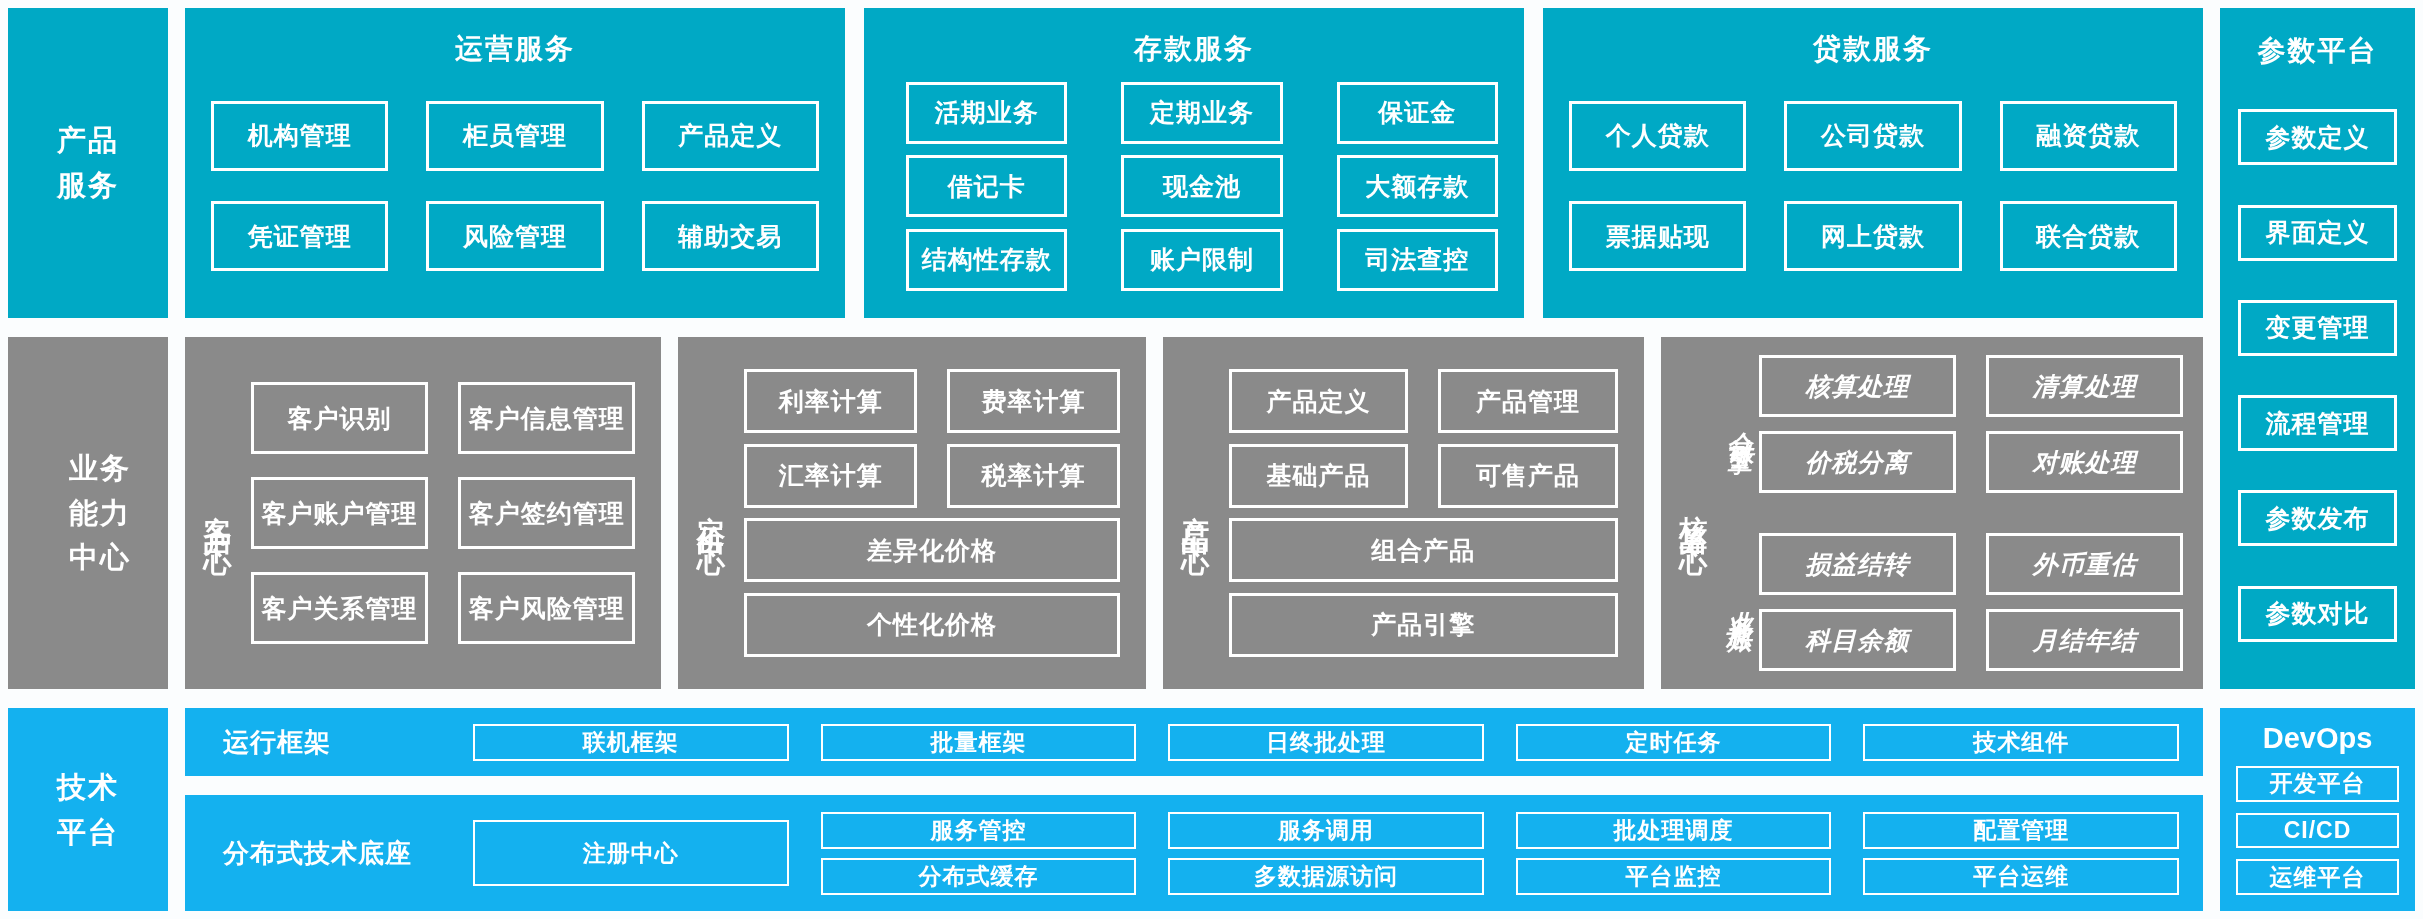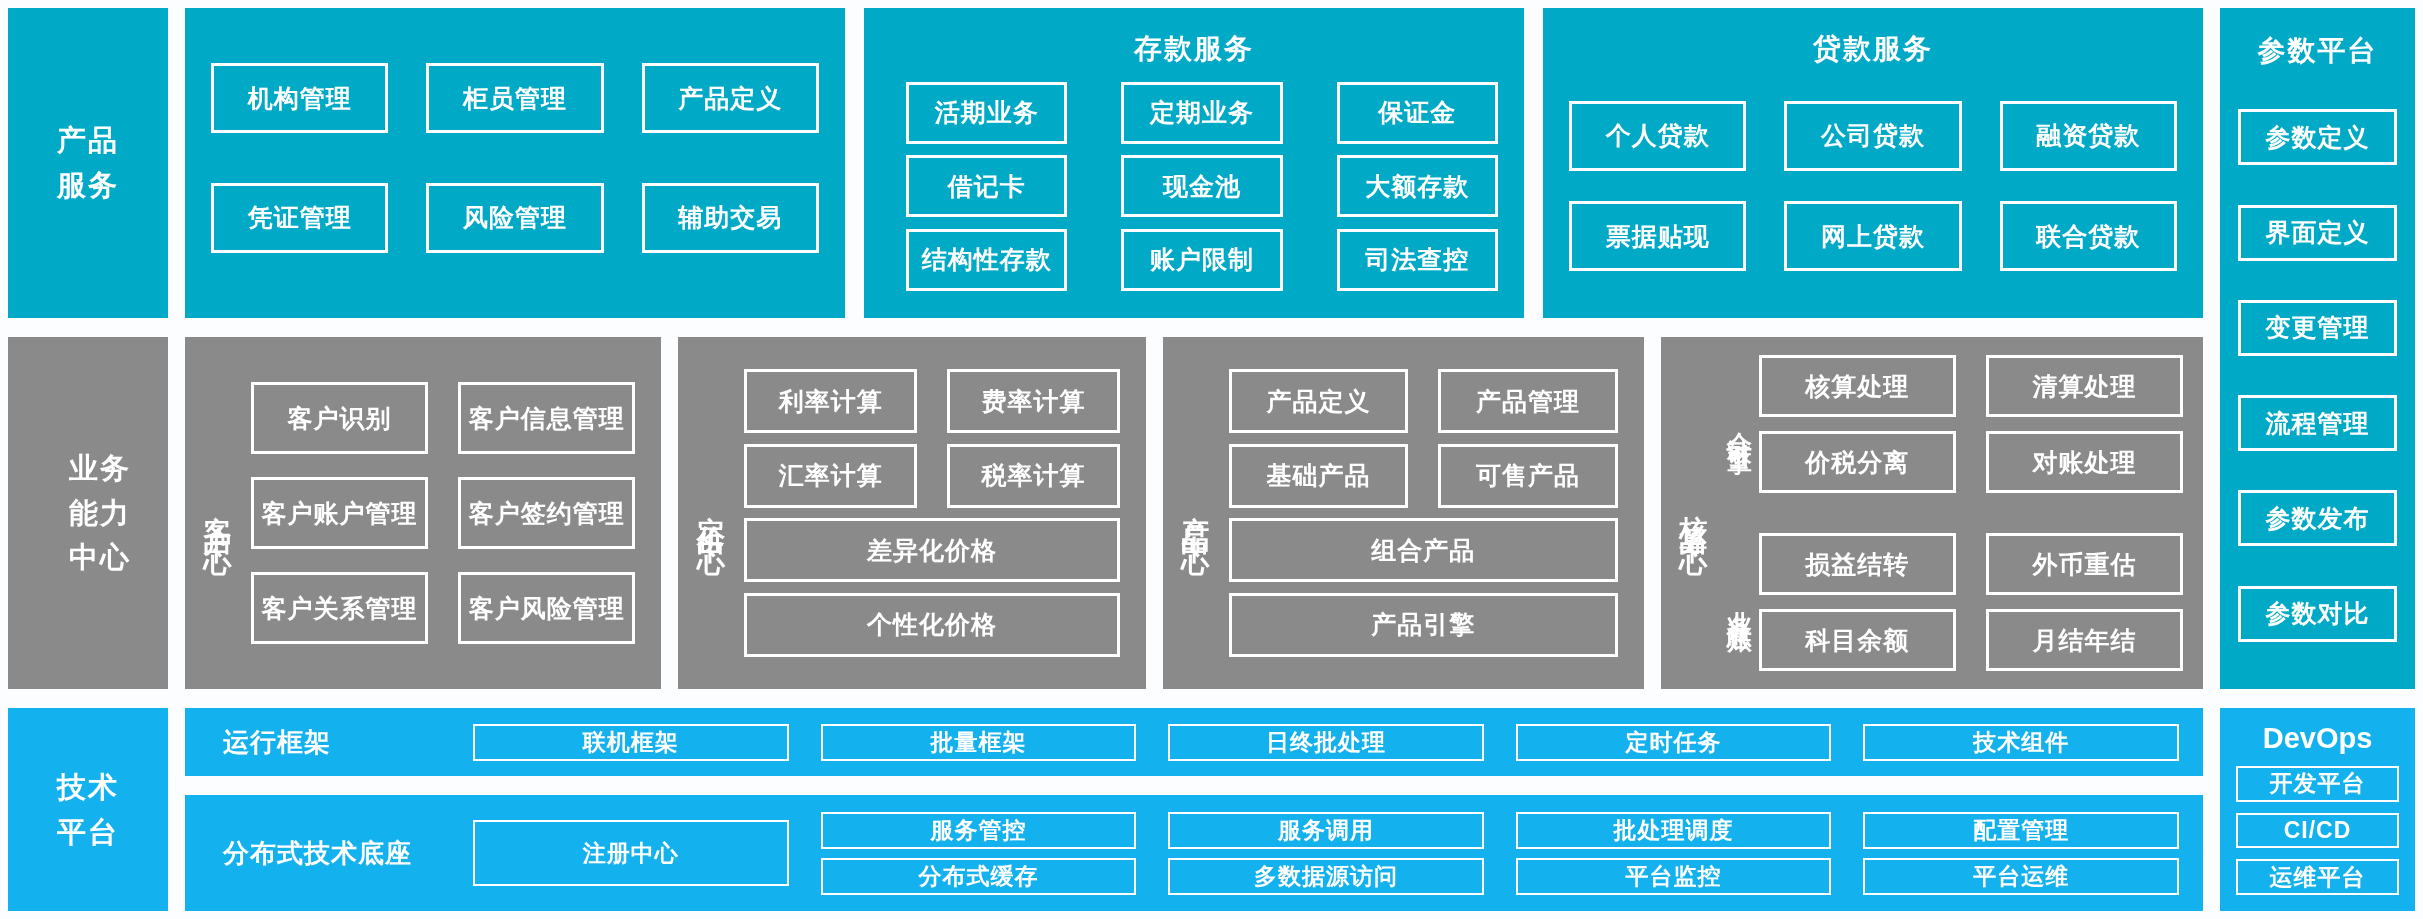--- a/index.html
+++ b/index.html
@@ -58,21 +58,21 @@
   }
   .vlabel-sm{
     writing-mode:vertical-lr;text-orientation:upright;
     align-self:center;font-size:25px;letter-spacing:6px;line-height:1;
   }
   .mid-grid{flex:1;display:grid;grid-template-columns:1fr 1fr;column-gap:30px;align-content:space-evenly;}
   .mid-grid .box{height:72px;}
   .mid-grid .wide{grid-column:1 / -1;}
   .mid-grid.four-rows .box{height:64px;}
   .acct-groups{flex:1;display:flex;flex-direction:column;justify-content:center;gap:40px;}
-  .acct-group{display:flex;gap:7px;align-items:flex-start;}
+  .acct-group{display:flex;gap:7px;align-items:flex-start;font-style:italic;}
   .acct-grid{flex:1;display:grid;grid-template-columns:1fr 1fr;gap:14px 30px;}
   .acct-grid .box{height:62px;}
   
   .bottom-row{grid-column:2;grid-row:3;display:flex;flex-direction:column;gap:19px;}
   .tech-bar{background:var(--blue);display:flex;align-items:center;padding:0 24px 0 38px;}
   .bar-runtime{height:68px;}
   .bar-distributed{flex:1;}
   .bar-label{width:250px;font-size:26px;letter-spacing:1px;flex:none;}
   .bar-cols{flex:1;display:flex;gap:32px;}
   .bar-col{flex:1;display:flex;flex-direction:column;justify-content:center;gap:9px;}
@@ -101,20 +101,21 @@
 中心</span>
   </div>
   <div class="rail blue">
     <span>技术
 平台</span>
   </div>
 
   <div class="top-row">
 
     <div class="top-panel">
+      <div class="panel-title">运营服务</div>
       <div class="panel-grid">
         <div class="box">机构管理</div>
         <div class="box">柜员管理</div>
         <div class="box">产品定义</div>
         <div class="box">凭证管理</div>
         <div class="box">风险管理</div>
         <div class="box">辅助交易</div>
       </div>
     </div>
 

